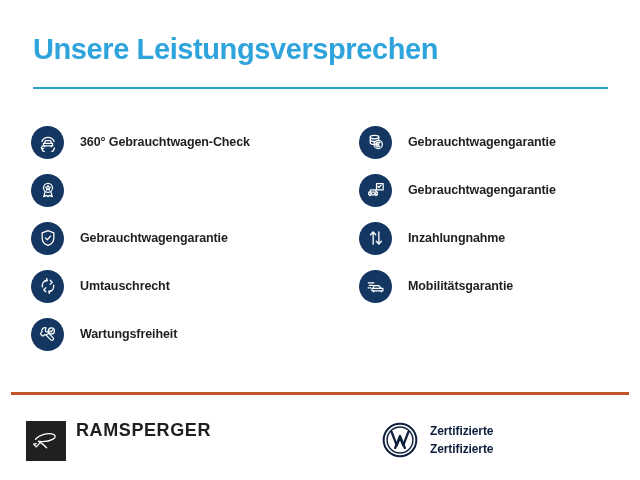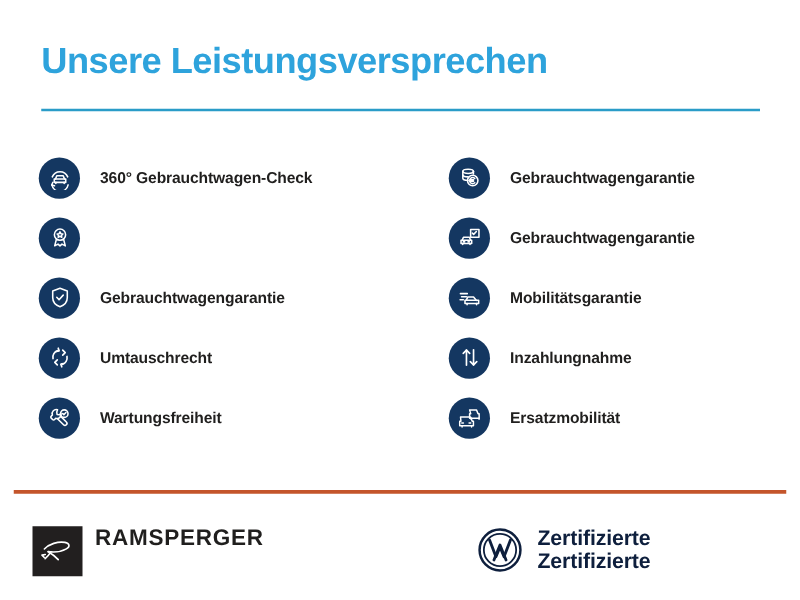--- a/index.html
+++ b/index.html
@@ -126,21 +126,21 @@
     left: 381px;
     top: 421px;
     display: flex;
     align-items: center;
   }
   .vw-mark { width: 38px; height: 38px; flex: 0 0 38px; }
   .vw-mark svg { display: block; width: 38px; height: 38px; }
   .vw-words {
     margin-left: 11px;
     color: #0E1F3D;
-    font-size: 17px;
+    font-size: 12px;
     font-weight: bold;
     line-height: 18px;
     letter-spacing: -0.1px;
   }
 </style>
 </head>
 <body>
 
 <div class="page">
 
@@ -239,54 +239,42 @@
             <path d="M5.6 16.2h1.3M10.1 16.2h1.3"></path>
             <path d="M12.6 4.3h8v7.4h-8z"></path>
             <path d="M14.3 7.8l1.2 1.2 2.6-2.8"></path>
           </svg>
         </span>
         <span class="item-label">Gebrauchtwagengarantie</span>
       </div>
 
       <div class="item">
         <span class="badge">
-          <svg viewBox="0 0 24 24" fill="none" stroke="#ffffff" stroke-width="1.5" stroke-linecap="round" stroke-linejoin="round">
-            <path d="M7.2 14.7h13.1v3.1H7.2z"></path>
-            <path d="M8.4 14.7l1.4-3.1h5.6l2.6 3.1"></path>
-            <path d="M9.2 17.8v1.1M18.3 17.8v1.1"></path>
-            <path d="M2.8 8.3h6.6M3.9 11.3h4.7M2.5 14.2h3.1"></path>
-          </svg>
-        </span>
-        <span class="item-label">Mobilitätsgarantie</span>
-      </div>
-
-      <div class="item">
-        <span class="badge">
           <svg viewBox="0 0 24 24" fill="none" stroke="#ffffff" stroke-width="1.6" stroke-linecap="round" stroke-linejoin="round">
             <path d="M8.6 19.4V4.9"></path>
             <path d="M5.5 8.1l3.1-3.2 3.1 3.2"></path>
             <path d="M15.4 4.6v14.5"></path>
             <path d="M12.3 15.9l3.1 3.2 3.1-3.2"></path>
           </svg>
         </span>
         <span class="item-label">Inzahlungnahme</span>
       </div>
 
       <div class="item">
         <span class="badge">
-          <svg viewBox="0 0 24 24" fill="none" stroke="#ffffff" stroke-width="1.4" stroke-linecap="round" stroke-linejoin="round">
-            <path d="M11.6 4.7h6.6l1.5 3.6h1.1v4.4h-9.2V8.3h1.1z"></path>
-            <path d="M13.1 12.7v1M20.7 12.7v1"></path>
-            <path d="M2.9 11.6h9.6l1.6 3.9h1.2v4.5H2.1v-4.5h1.2z"></path>
-            <path d="M4.4 20v1.1M13.5 20v1.1"></path>
-            <path d="M4.1 17.3h1.6M11.1 17.3h1.6"></path>
-          </svg>
-        </span>
-        <span class="item-label">Ersatzmobilität</span>
-      </div>
+          <svg viewBox="0 0 24 24" fill="none" stroke="#ffffff" stroke-width="1.5" stroke-linecap="round" stroke-linejoin="round">
+            <path d="M7.2 14.7h13.1v3.1H7.2z"></path>
+            <path d="M8.4 14.7l1.4-3.1h5.6l2.6 3.1"></path>
+            <path d="M9.2 17.8v1.1M18.3 17.8v1.1"></path>
+            <path d="M2.8 8.3h6.6M3.9 11.3h4.7M2.5 14.2h3.1"></path>
+          </svg>
+        </span>
+        <span class="item-label">Mobilitätsgarantie</span>
+      </div>
+
 
     </div>
   </div>
 
   <div class="footer-rule"></div>
 
   <div class="logo-ramsperger">
     <span class="ramsperger-mark">
       <svg viewBox="0 0 32 32" fill="none" stroke="#ffffff" stroke-width="1.3" stroke-linecap="round" stroke-linejoin="round">
         <path d="M5.5 14.2c3.6-3.9 11-6.3 16.4-5.3 3.9.7 4.4 3.4 1.2 5.2-3.8 2.1-10 2.9-14.6 2.2"></path>

